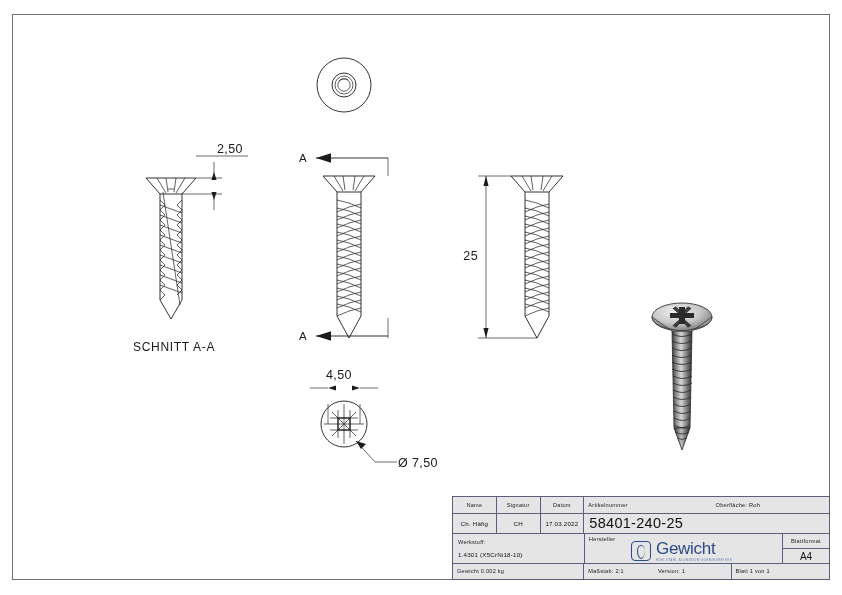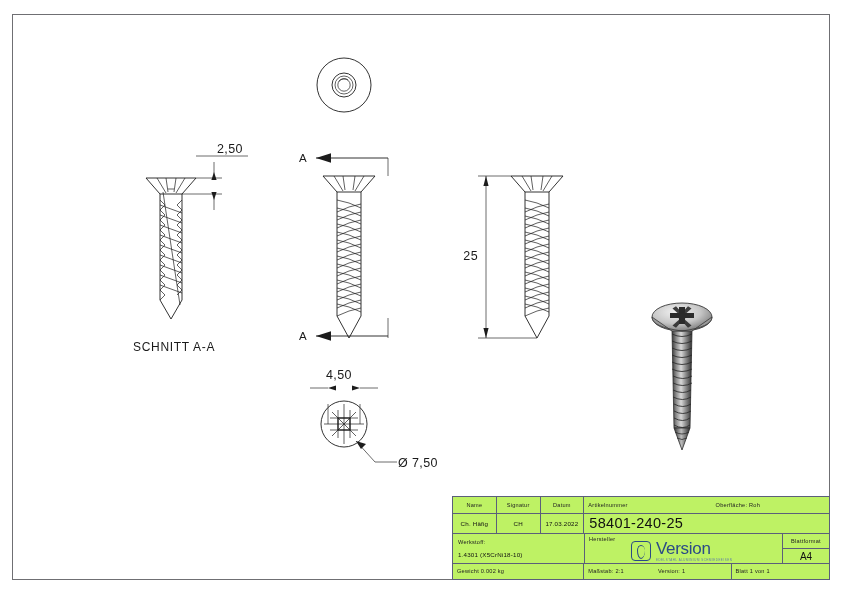--- a/index.html
+++ b/index.html
@@ -19,21 +19,21 @@
   .ln-thin{stroke:#1c1c1c;stroke-width:0.7;fill:none;}
   .ln-ext{stroke:#1c1c1c;stroke-width:0.65;fill:none;}
   .fillw{fill:#ffffff;}
   .dimtext{font-family:"Liberation Sans",sans-serif;font-size:12.5px;fill:#1a1a1a;letter-spacing:.4px;}
   .viewlabel{font-family:"Liberation Sans",sans-serif;font-size:12px;fill:#1a1a1a;letter-spacing:.7px;}
   .seclabel{font-family:"Liberation Sans",sans-serif;font-size:11.5px;fill:#1a1a1a;}
   
   #titleblock{
     position:absolute;left:452px;top:496px;width:378px;height:84px;
     box-sizing:border-box;border:1px solid #5b5f7a;
-    display:flex;flex-direction:column;background:#bef264;
+    display:flex;flex-direction:column;background:#e5e5e5;
   }
   .tb-row{display:flex;width:100%;box-sizing:border-box;}
   .tb-row.r1{height:18px;}
   .tb-row.r2{height:20px;}
   .tb-row.r3{height:30px;}
   .tb-row.r4{height:16px;}
   .cell{box-sizing:border-box;border-right:1px solid #5b5f7a;border-bottom:1px solid #5b5f7a;
         position:relative;overflow:hidden;}
   .cell.last{border-right:none;}
   .nb{border-bottom:none;}
@@ -294,21 +294,21 @@
         <div class="werkbox">
           <span class="lbl">Werkstoff:</span>
           <span class="val">1.4301 (X5CrNi18-10)</span>
         </div>
       </div>
       <div class="cell c-hers">
         <span class="lbl herslbl">Hersteller</span>
         <div id="logo">
           <span class="logomark"></span>
           <span class="logotextwrap">
-            <span class="logoword">Version</span>
+            <span class="logoword">Gewicht</span>
             <span class="logotag">EDELSTAHL  ALUMINIUM  SCHMIEDEEISEN</span>
           </span>
         </div>
       </div>
       <div class="cell c-blatt last" style="padding:0;">
         <div style="height:14px;border-bottom:1px solid #5b5f7a;display:flex;align-items:center;justify-content:center;">
           <span class="lbl">Blattformat</span>
         </div>
         <div style="height:15px;display:flex;align-items:center;justify-content:center;">
           <span class="a4">A4</span>

